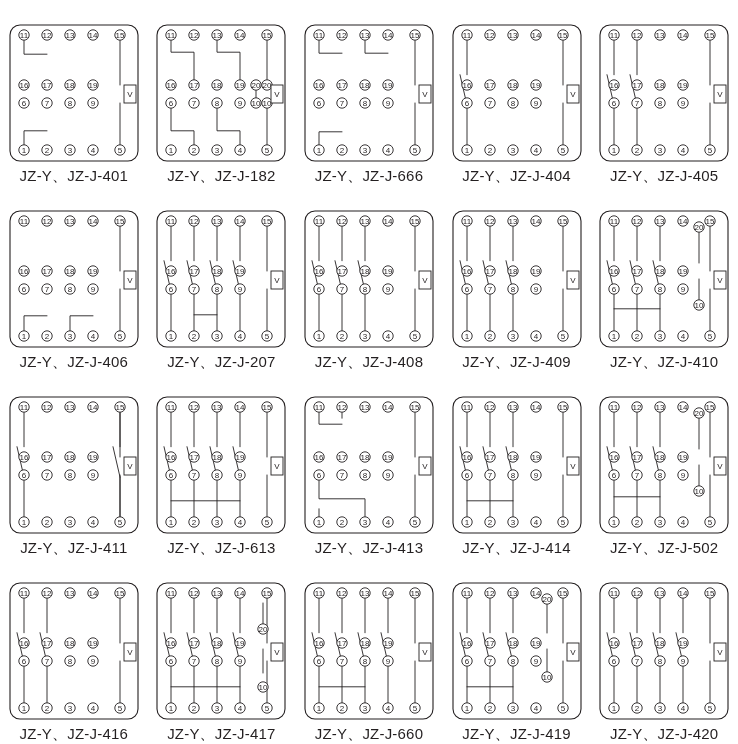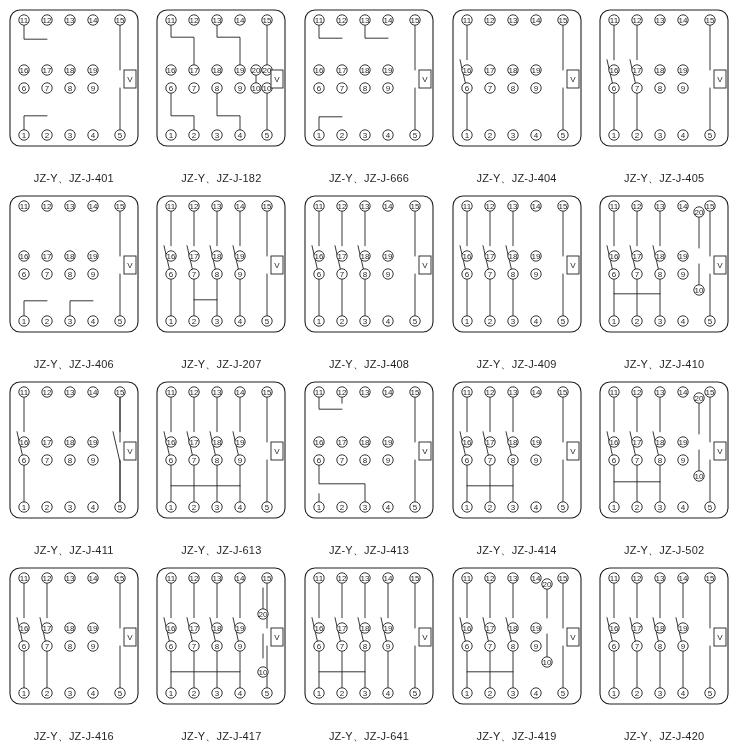--- a/index.html
+++ b/index.html
@@ -18,33 +18,33 @@
     display: grid;
     grid-template-columns: repeat(5, 147.6px);
     grid-template-rows: repeat(4, 186px);
     width: 738px;
     height: 744px;
   }
   .cell {
     display: flex;
     flex-direction: column;
     align-items: center;
-    justify-content: space-between;
+    justify-content: flex-end;
     padding-top: 4px;
     box-sizing: border-box;
   }
   .diagram {
     width: 140px;
     height: 148px;
     display: block;
   }
   .caption {
-    font-size: 11px;
+    font-size: 15px;
     letter-spacing: 0.2px;
-    margin-top: 17px;
+    margin-top: 0;
     color: #231f20;
     white-space: nowrap;
   }
   svg text {
     font-family: "Liberation Sans", sans-serif;
     font-size: 8px;
     fill: #231f20;
     text-anchor: middle;
     dominant-baseline: central;
   }
@@ -1761,21 +1761,21 @@
         </g>
         <g>
           <circle cx="116" cy="131" r="5.2" class="term"></circle>
           <text x="116" y="131.3">5</text>
         </g>
         <g>
           <rect x="120" y="66" width="12" height="18" class="coilbox"></rect>
           <text x="126" y="75.3">V</text>
         </g>
       </svg>
-      <div class="caption">JZ-Y、JZ-J-641</div>
+      <div class="caption">JZ-Y、JZ-J-660</div>
     </div>
     <div class="cell">
       <svg viewBox="0 0 140 148" class="diagram">
         <rect x="6" y="6" width="128" height="136" rx="10" ry="10" class="frame"></rect>
         <path d="M116,21.2 L116,66" class="wire"></path>
         <path d="M116,84 L116,125.8" class="wire"></path>
         <path d="M20,21.2 L20,55.718" class="wire"></path>
         <path d="M20,86.05199999999999 L20,125.8" class="wire"></path>
         <path d="M20,86.05199999999999 L13,55.718" class="wire"></path>
         <path d="M43,21.2 L43,55.718" class="wire"></path>

